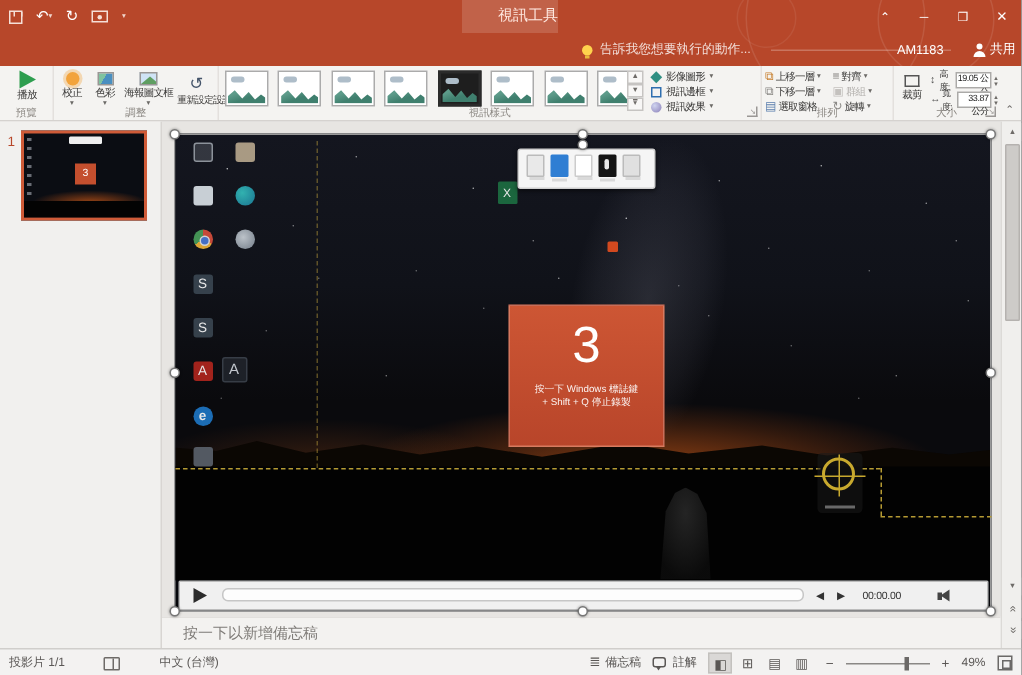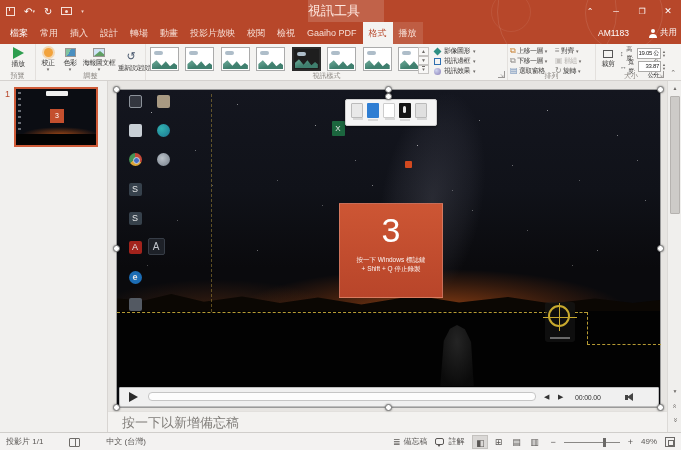--- a/index.html
+++ b/index.html
@@ -18,22 +18,22 @@
   .qbtn{display:inline-flex;align-items:center;justify-content:center;height:16px;color:#fff;font-size:10px}
   .i-save{width:9px;height:9px;border:1px solid #f5e0d8;position:relative}
   .i-save::after{content:"";position:absolute;left:2px;top:0;width:4px;height:3px;border-left:1px solid #f5e0d8;border-right:1px solid #f5e0d8}
   .i-undo::before{content:"↶";font-size:10px}
   .i-redo::before{content:"↻";font-size:10px}
   .i-rec{width:11px;height:8px;border:1px solid #f5e0d8;position:relative}
   .i-rec::after{content:"";position:absolute;left:3px;top:2px;width:3px;height:3px;background:#f5e0d8;border-radius:50%}
   .car::before{content:"▾";font-size:5px;color:inherit}
   .qcar{color:#f0d5cc;font-size:5px}
 
-  .ctxlbl{position:absolute;left:308px;top:0;width:76px;height:22px;background:rgba(255,255,255,.15);
-          text-align:left;line-height:22px;font-size:13px;color:#ffe8e0}
+  .ctxlbl{position:absolute;left:308px;top:0;width:64px;height:22px;background:rgba(255,255,255,.15);
+          text-align:right;line-height:22px;font-size:10px;color:#ffe8e0}
   .ttl{position:absolute;left:378px;right:92px;top:0;height:22px;line-height:22px;text-align:center;
        font-size:7.5px;letter-spacing:-.2px;color:#ffffff;white-space:nowrap;overflow:hidden}
   .winc{position:absolute;right:0;top:0;height:22px;display:flex}
   .wbtn{width:26px;height:22px;display:flex;align-items:center;justify-content:center;font-size:8px;color:#fff}
   .g-ro::before{content:"⌃";font-size:8px}
   .g-min::before{content:"─"} .g-max::before{content:"❐"} .g-cls::before{content:"✕";font-size:9px}
 
   .tabs{position:absolute;left:4px;top:22px;height:22px;display:flex}
   .tab{padding:0 6px;line-height:22px;font-size:9px;color:#f6ded5;white-space:nowrap}
   .tab.file{color:#fff}
@@ -200,21 +200,21 @@
 
   .vsb{position:absolute;left:667px;top:81px;width:14px;height:351px;background:#f0efed;border-left:1px solid #dcdad7}
   .vsb .sbtn{position:absolute;left:1px;width:12px;height:12px;font-size:5px;line-height:12px;text-align:center;color:#6e6b68;background:#f0efed}
   .sb-up{top:1px}.sb-up::before{content:"▲"}
   .sb-thumb{position:absolute;left:2px;top:15px;width:10px;height:118px;background:#cdcbc8;border:1px solid #b5b2af;border-radius:1px}
   .sb-dn{top:304px}.sb-dn::before{content:"▼"}
   .sb-pv{top:319px}.sb-pv::before{content:"»";display:inline-block;transform:rotate(-90deg);font-size:8px}
   .sb-nx{top:333px}.sb-nx::before{content:"»";display:inline-block;transform:rotate(90deg);font-size:8px}
 
   .notes{position:absolute;left:108px;right:14px;top:411px;height:21px;background:#f3f2f0;border-top:1px solid #e2e0dd;
-         font-size:13px;color:#7f7c78;line-height:21px;padding-left:14px}
+         font-size:10px;color:#7f7c78;line-height:21px;padding-left:14px}
 
   
   .status{position:absolute;left:0;bottom:0;right:0;height:18px;background:#f3f2f1;border-top:1px solid #d0cecb;
           color:#5a5755;font-size:8px;display:flex;align-items:center;justify-content:space-between;padding:0 6px}
   .stl{display:flex;align-items:flex-end;gap:26px}
   .str{display:flex;align-items:center;gap:8px}
   .i-book{width:11px;height:9px;border:1px solid #6e6b68;border-radius:1px;position:relative}
   .i-book::after{content:"";position:absolute;left:5px;top:0;width:1px;height:7px;background:#6e6b68}
   .i-lines::before{content:"≣";font-size:9px;color:#5a5755}
   .i-bub{width:9px;height:7px;border:1px solid #5a5755;border-radius:2px;position:relative}
@@ -259,37 +259,26 @@
 
     <div class="ctxlbl">視訊工具</div>
 
     <div class="winc">
       <span class="wbtn g-ro"></span>
       <span class="wbtn g-min"></span>
       <span class="wbtn g-max"></span>
       <span class="wbtn g-cls"></span>
     </div>
 
-    <div class="tabs">
-      <span class="tab file">檔案</span>
-      <span class="tab">常用</span>
-      <span class="tab">插入</span>
-      <span class="tab">設計</span>
-      <span class="tab">轉場</span>
-      <span class="tab">動畫</span>
-      <span class="tab">投影片放映</span>
-      <span class="tab">校閱</span>
-      <span class="tab">檢視</span>
-      <span class="tab">Gaaiho PDF</span>
-      <span class="ctxgrp">
-        <span class="tab active">格式</span>
-        <span class="tab">播放</span>
-      </span>
-    </div>
-
+
+    <div class="tellme">
+      <span class="bulb"></span>
+      <span>告訴我您想要執行的動作...</span>
+      <span class="tellline"></span>
+    </div>
     <div class="acct">AM1183</div>
     <div class="share">
       <span class="i-person"></span>
       <span>共用</span>
     </div>
   </div>
 
   <div class="ribbon">
 
     <div class="grp g-preview">

